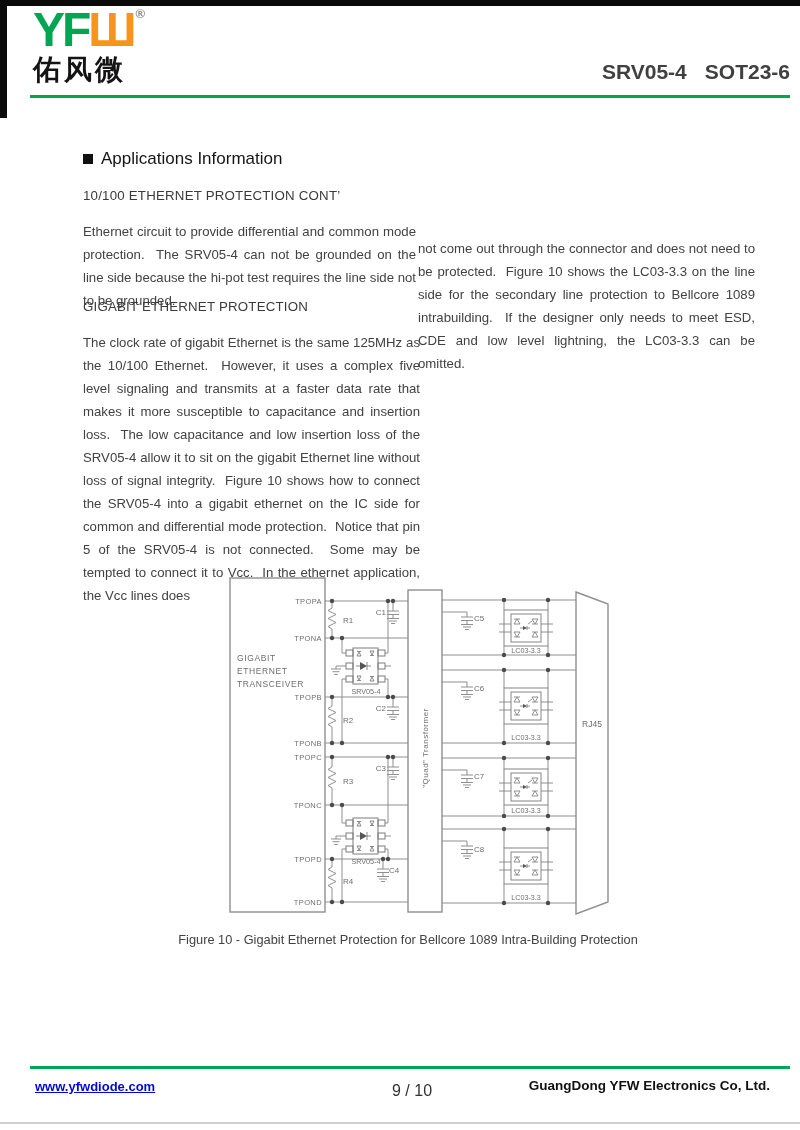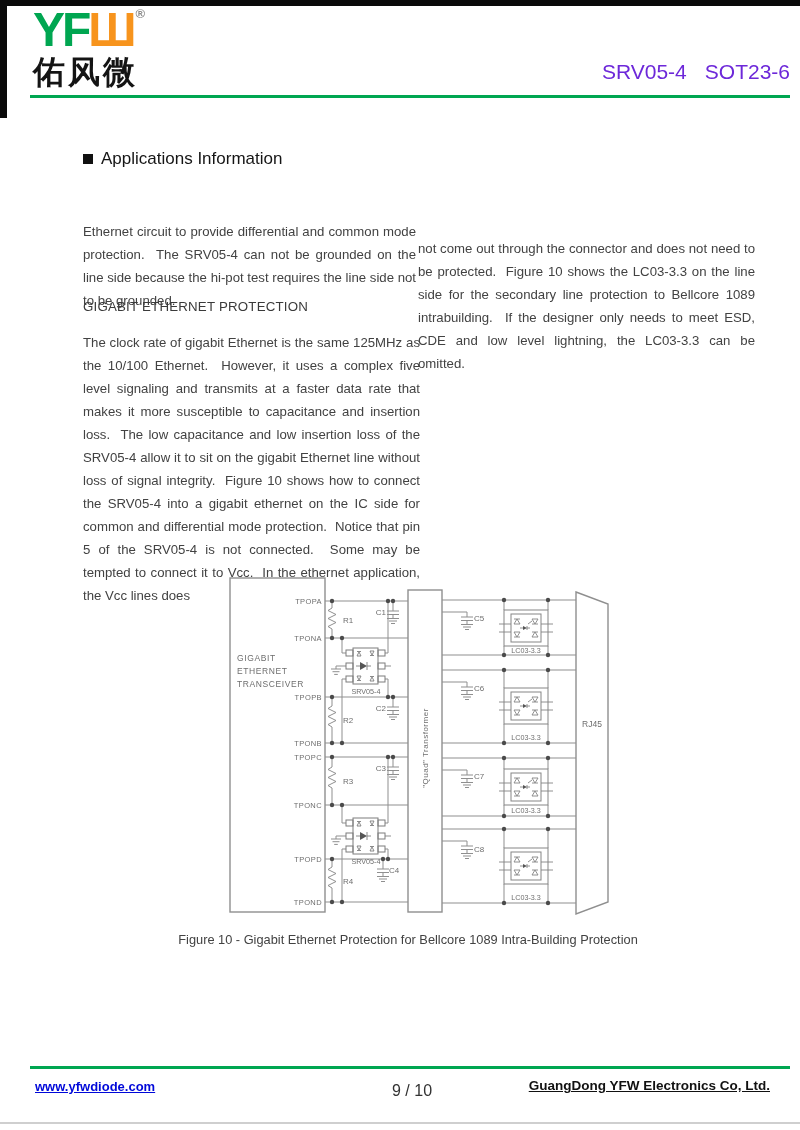--- a/index.html
+++ b/index.html
@@ -9,22 +9,22 @@
   }
   .scan-top{position:absolute;left:0;top:0;width:800px;height:6px;background:#0a0a0a;}
   .scan-left{position:absolute;left:0;top:0;width:7px;height:118px;background:#0a0a0a;}
 
   
   .logo{position:absolute;left:33px;top:6px;line-height:1;}
   .logo-row{font-weight:bold;font-size:48px;letter-spacing:-3px;}
   .logo-yf{color:#00a651;}
   .logo-w{color:#f7941d;}
   .logo-reg{font-size:13px;color:#8a8a8a;vertical-align:28px;letter-spacing:0;margin-left:2px;}
-  .logo-cn{font-weight:bold;font-size:32px;color:#141414;letter-spacing:3px;margin-top:2px;}
-  .doc-title{position:absolute;right:10px;top:60px;font-weight:normal;font-size:21px;color:#6d28d9;}
+  .logo-cn{font-weight:bold;font-size:28px;color:#141414;letter-spacing:3px;margin-top:2px;}
+  .doc-title{position:absolute;right:10px;top:60px;font-weight:bold;font-size:21px;color:#404040;}
   .doc-title span{margin-left:18px;}
   .rule-green{position:absolute;left:30px;width:760px;height:3px;background:#00a651;}
   .rule-top{top:95px;}
   .rule-bottom{top:1066px;}
 
   
   .section-header{position:absolute;left:83px;top:149px;font-size:17px;color:#151515;display:flex;align-items:center;}
   .sq{width:10px;height:10px;background:#111;display:inline-block;margin-right:8px;}
   .h-sub{position:absolute;font-size:13.3px;color:#3a3a3a;letter-spacing:.2px;}
   .h1{left:83px;top:188px;}
@@ -38,21 +38,21 @@
   
   .fig{position:absolute;left:225px;top:570px;}
   .fig svg text{font-family:"Liberation Sans","DejaVu Sans",sans-serif;fill:#6e6e6e;}
   .caption{position:absolute;left:8px;top:932px;width:800px;text-align:center;
            font-size:12.8px;color:#424242;}
 
   
   .footer-url{position:absolute;left:35px;top:1079px;font-size:13px;font-weight:bold;
               color:#0008d9;text-decoration:underline;}
   .footer-page{position:absolute;left:392px;top:1082px;font-size:16px;color:#333;}
-  .footer-co{position:absolute;right:30px;top:1078px;font-size:13.5px;font-weight:bold;color:#111;text-decoration:underline;}
+  .footer-co{position:absolute;right:30px;top:1078px;font-size:13.5px;font-weight:bold;color:#111;}
   .page-edge{position:absolute;left:0;top:1122px;width:800px;height:2px;background:#cfcfcf;}
 </style>
 </head>
 <body>
 
 <div class="page">
   <div class="scan-top"></div>
   <div class="scan-left"></div>
 
   <div class="logo">
@@ -60,20 +60,21 @@
     <div class="logo-cn">佑风微</div>
   </div>
   <div class="doc-title"><span>SRV05-4</span><span>SOT23-6</span></div>
   <div class="rule-green rule-top"></div>
 
   <div class="section-header">
     <span class="sq"></span>
     <span>Applications Information</span>
   </div>
 
+  <div class="h-sub h1">10/100 ETHERNET PROTECTION CONT’</div>
   <div class="para p1">Ethernet circuit to provide differential and common mode protection.  The SRV05-4 can not be grounded on the line side because the hi-pot test requires the line side not to be grounded.</div>
   <div class="h-sub h2">GIGABIT ETHERNET PROTECTION</div>
   <div class="para p2">The clock rate of gigabit Ethernet is the same 125MHz as the 10/100 Ethernet.  However, it uses a complex five level signaling and transmits at a faster data rate that makes it more susceptible to capacitance and insertion loss.  The low capacitance and low insertion loss of the SRV05-4 allow it to sit on the gigabit Ethernet line without loss of signal integrity.  Figure 10 shows how to connect the SRV05-4 into a gigabit ethernet on the IC side for common and differential mode protection.  Notice that pin 5 of the SRV05-4 is not connected.  Some may be tempted to connect it to Vcc.  In the ethernet application, the Vcc lines does</div>
   <div class="para pr">not come out through the connector and does not need to be protected.  Figure 10 shows the LC03-3.3 on the line side for the secondary line protection to Bellcore 1089 intrabuilding.  If the designer only needs to meet ESD, CDE and low level lightning, the LC03-3.3 can be omitted.</div>
 
   <div class="fig">
     <svg width="395" height="362" viewBox="0 0 395 362">
       <defs>
         <g id="gndg" stroke="#8f8f8f" stroke-width="1" fill="none">
           <path d="M0,0 V3 M-5,3 H5 M-3.5,5.7 H3.5 M-1.8,8.4 H1.8"></path>

